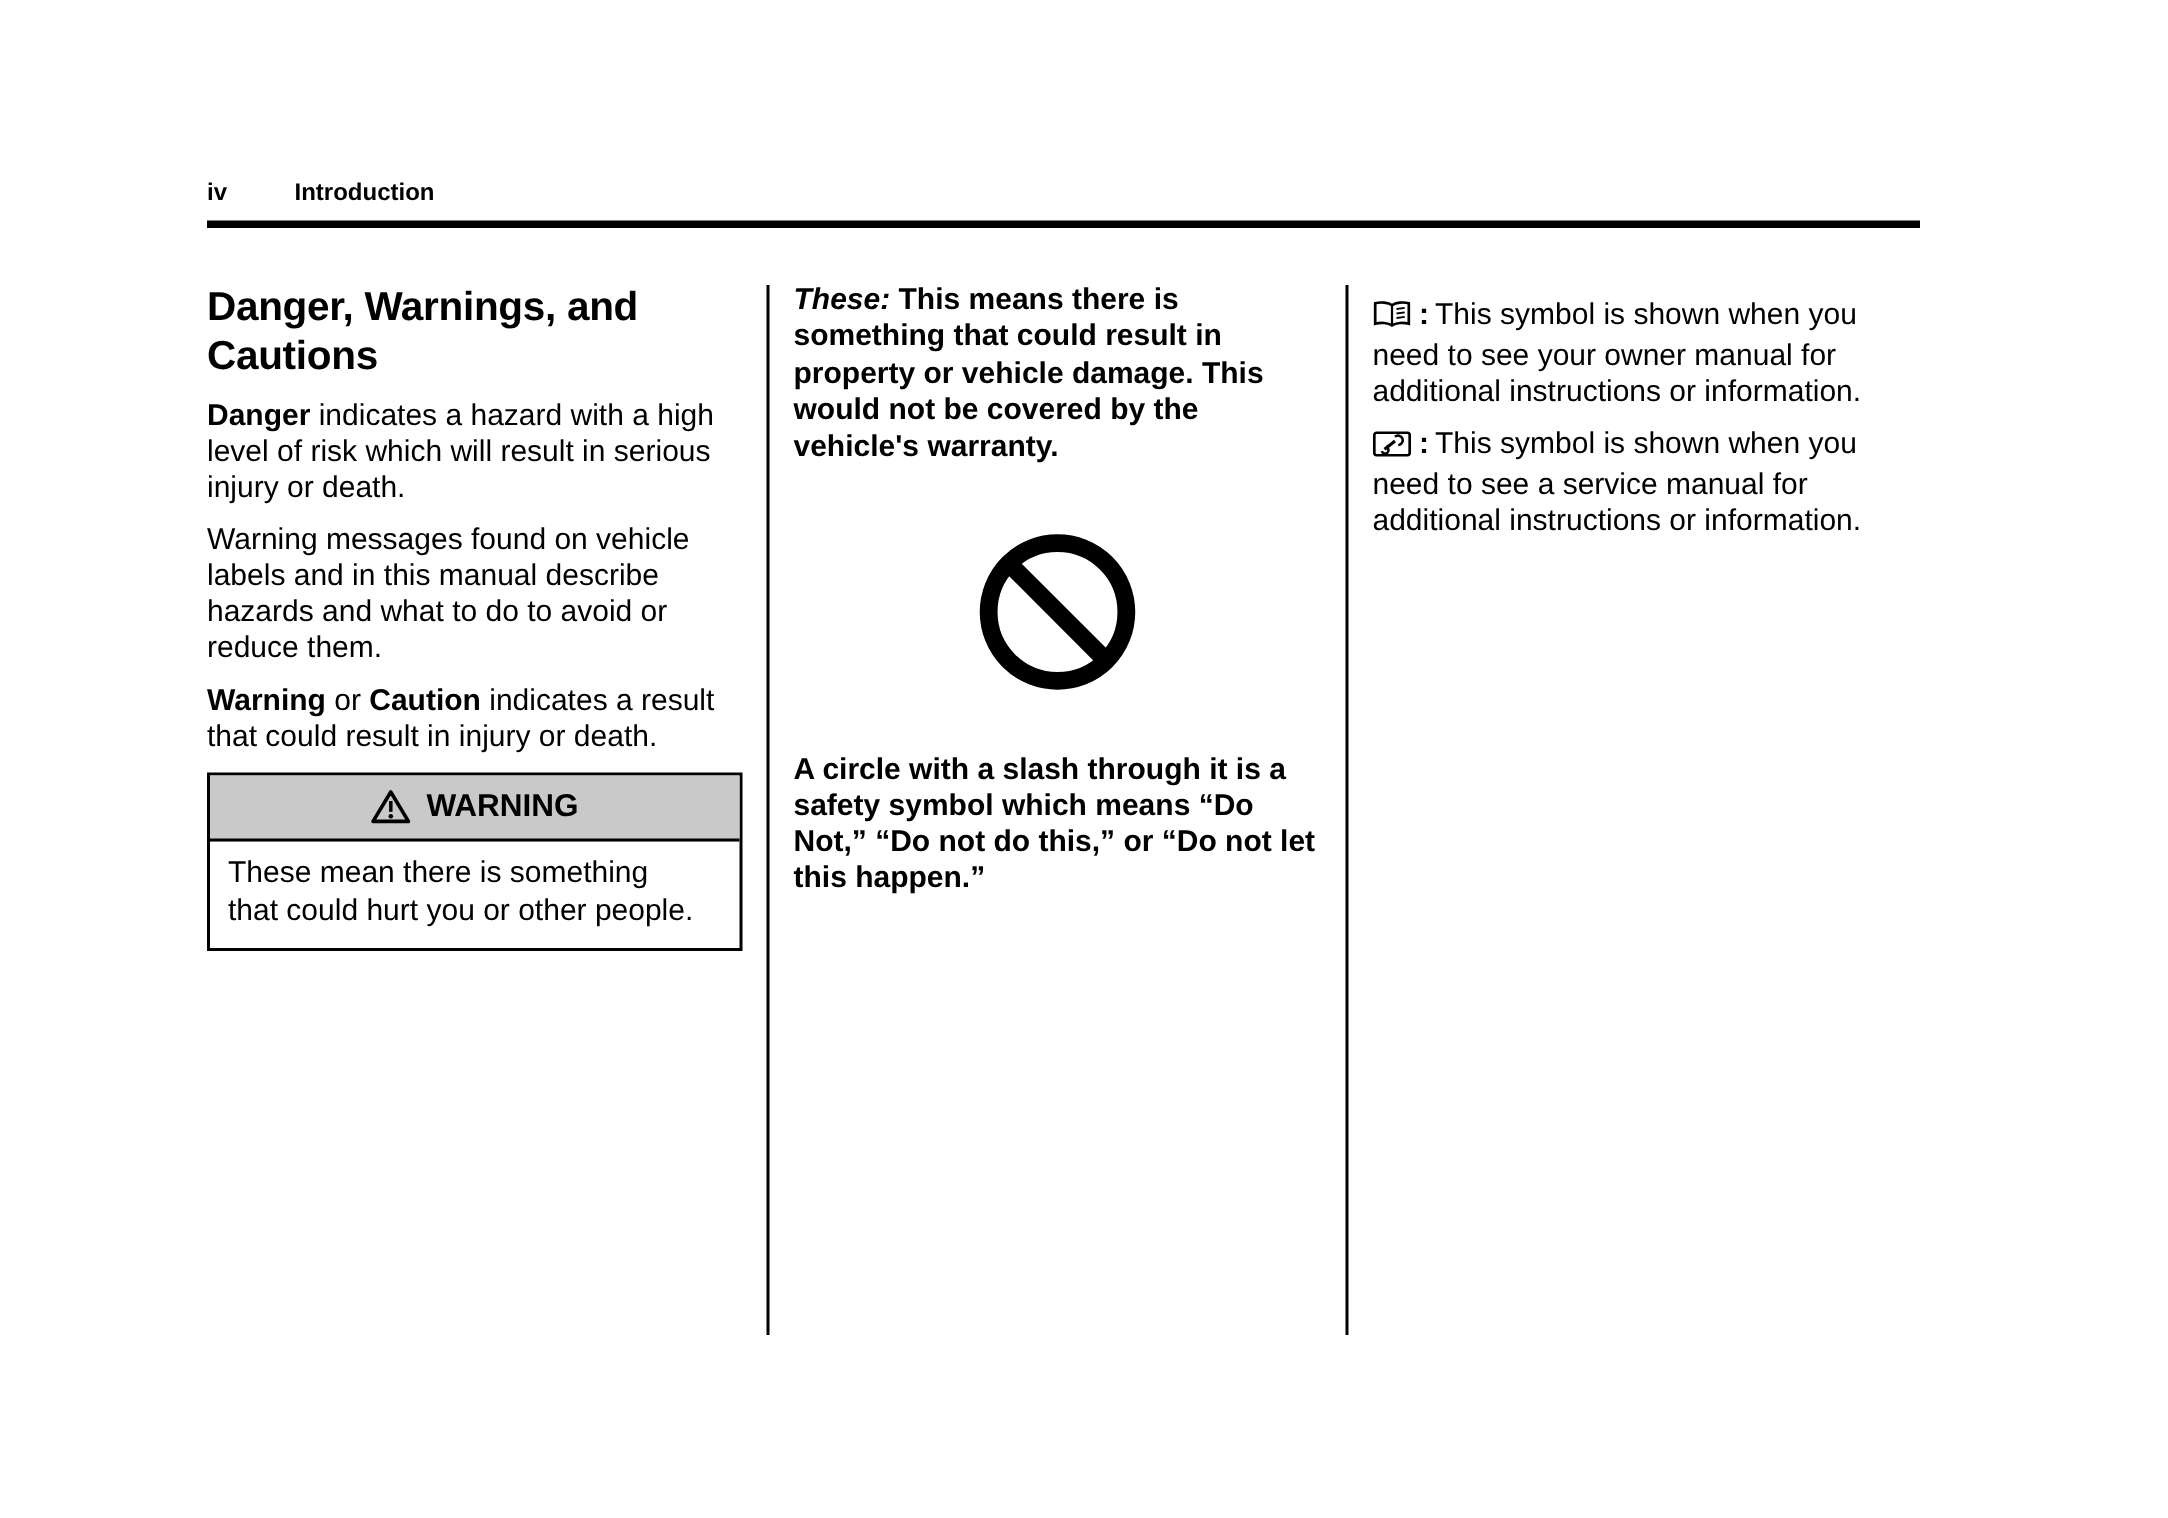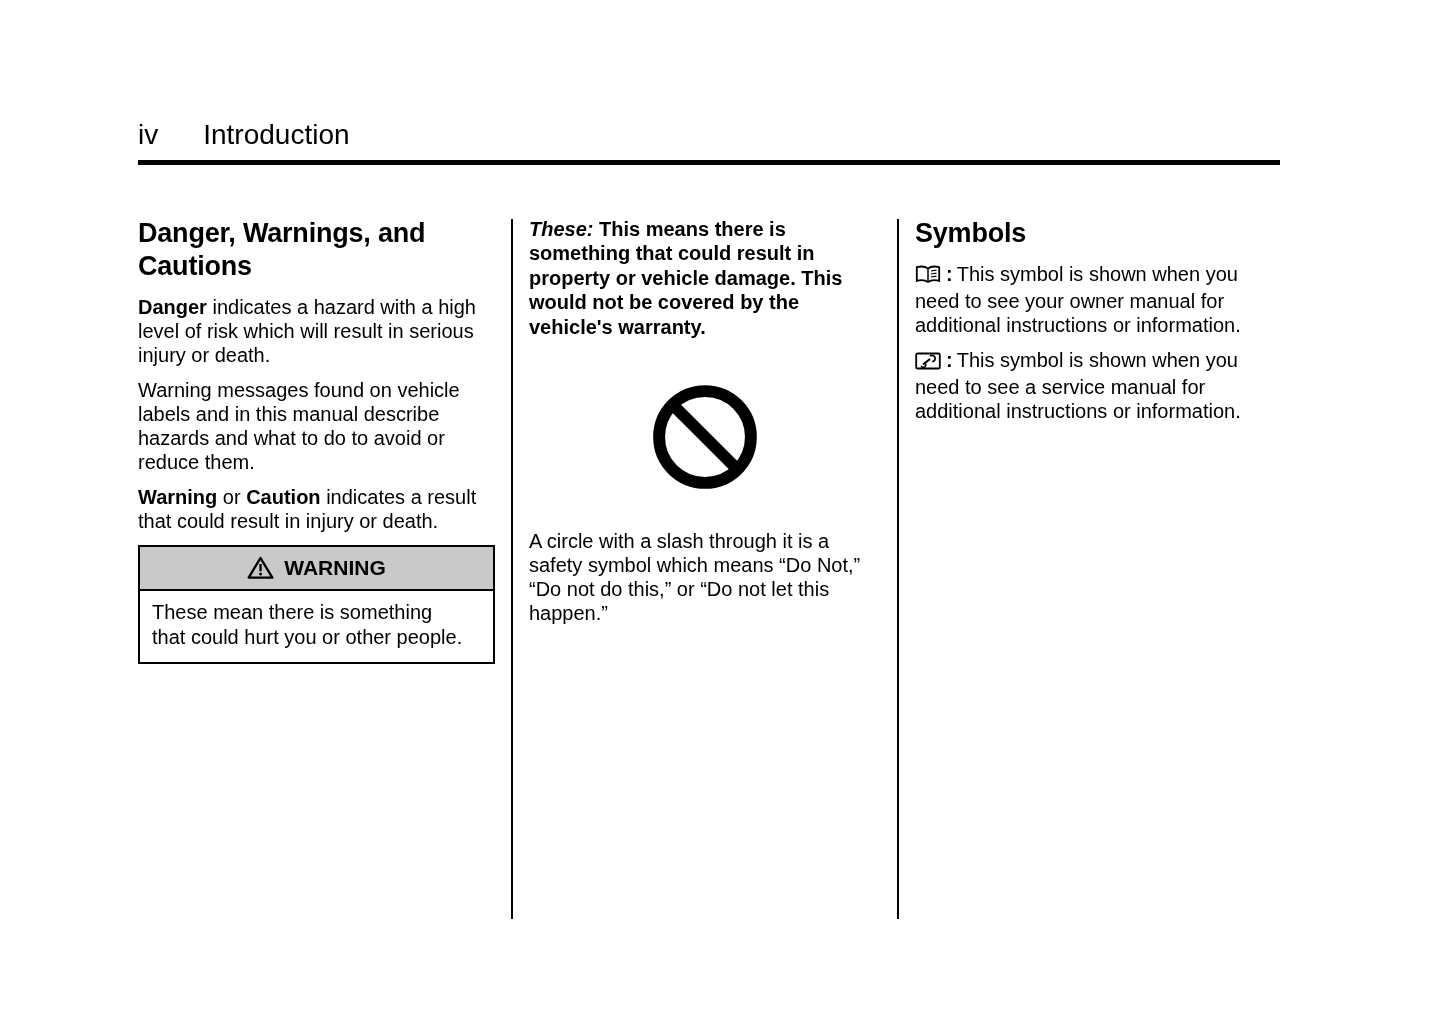--- a/index.html
+++ b/index.html
@@ -11,34 +11,34 @@
   }
   .page {
     position: relative;
     width: 1445px;
     height: 1012px;
     box-sizing: border-box;
     padding: 120px 0 0 138px;
     overflow: hidden;
   }
   .page-header {
-    font-weight: normal;
-    font-size: 28px;
+    font-weight: bold;
+    font-size: 16px;
     line-height: 1.1;
   }
   .section-title { margin-left: 45px; }
   .header-rule {
     width: 1142px;
     height: 5px;
     background: #000;
     margin-top: 9px;
   }
   .columns {
     display: flex;
-    margin-top: 52px;
+    margin-top: 36px;
   }
   .col { box-sizing: border-box; }
   .col-left  { width: 357px; }
   .col-mid   { width: 352px; }
   .col-right { width: 358px; }
   .divider {
     width: 2px;
     height: 700px;
     background: #000;
     margin: 2px 16px 0 16px;
@@ -79,21 +79,21 @@
   .notice {
     font-weight: bold;
     line-height: 24.5px;
   }
   .notice-label { font-style: italic; }
   .no-symbol-wrap {
     text-align: center;
     margin: 44px 0 34px 0;
   }
   .no-symbol-wrap svg { display: inline-block; }
-  .caption { line-height: 24px; }
+  .caption { line-height: 24px; font-weight: bold; }
   .symbol-entry { margin-top: 10px; }
   .entry-icon {
     display: inline-block;
     vertical-align: -3px;
   }
   .entry-icon svg { display: inline-block; }
   .entry-sep {
     margin-left: 5px;
     margin-right: 4px;
     font-weight: bold;
@@ -143,21 +143,20 @@
           <line x1="20" y1="20" x2="80" y2="80" stroke="#000" stroke-width="11"></line>
         </svg>
       </div>
 
       <p class="caption">A circle with a slash through it is a safety symbol which means “Do Not,” “Do not do this,” or “Do not let this happen.”</p>
     </section>
 
     <div class="divider"></div>
 
     <section class="col col-right">
-      <h2>Symbols</h2>
 
       <p class="symbol-entry"><span class="entry-icon"><svg width="26" height="19" viewBox="0 0 26 19" aria-hidden="true">
               <path d="M13 3.5 C10.5 1.6 5.5 1.2 1.8 2.2 L1.8 15.8 C5.5 14.8 10.5 15.2 13 17 C15.5 15.2 20.5 14.8 24.2 15.8 L24.2 2.2 C20.5 1.2 15.5 1.6 13 3.5 Z" fill="none" stroke="#000" stroke-width="1.8"></path>
               <path d="M13 3.5 L13 17" stroke="#000" stroke-width="1.5"></path>
               <path d="M16 6 L21.5 5.2 M16 9 L21.5 8.2 M16 12 L21.5 11.2" stroke="#000" stroke-width="1.2"></path>
             </svg></span><b class="entry-sep">:</b><span>This symbol is shown when you need to see your owner manual for additional instructions or information.</span></p>
 
       <p class="symbol-entry"><span class="entry-icon"><svg width="26" height="18" viewBox="0 0 26 18" aria-hidden="true">
               <rect x="1.2" y="1.5" width="23.6" height="15" rx="1.6" fill="none" stroke="#000" stroke-width="1.8"></rect>
               <path d="M8 12.5 L15 7" stroke="#000" stroke-width="2.1"></path>

